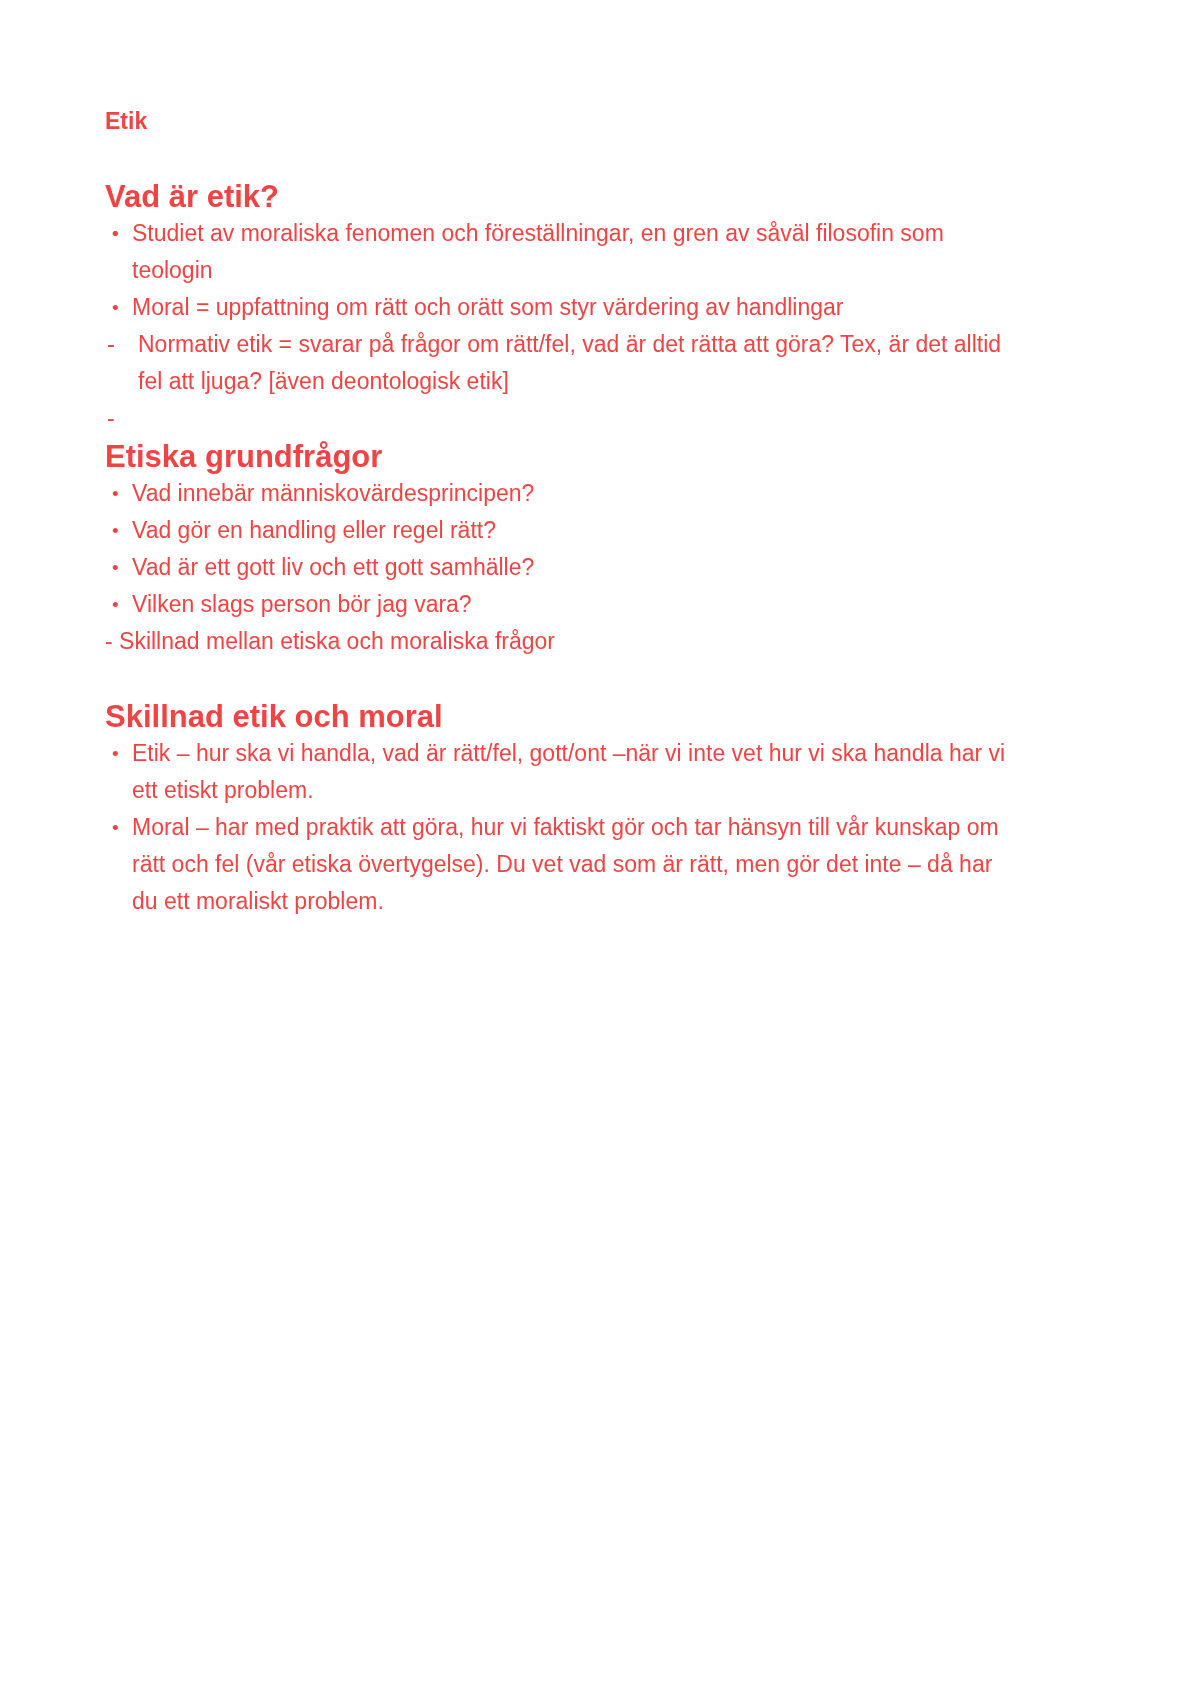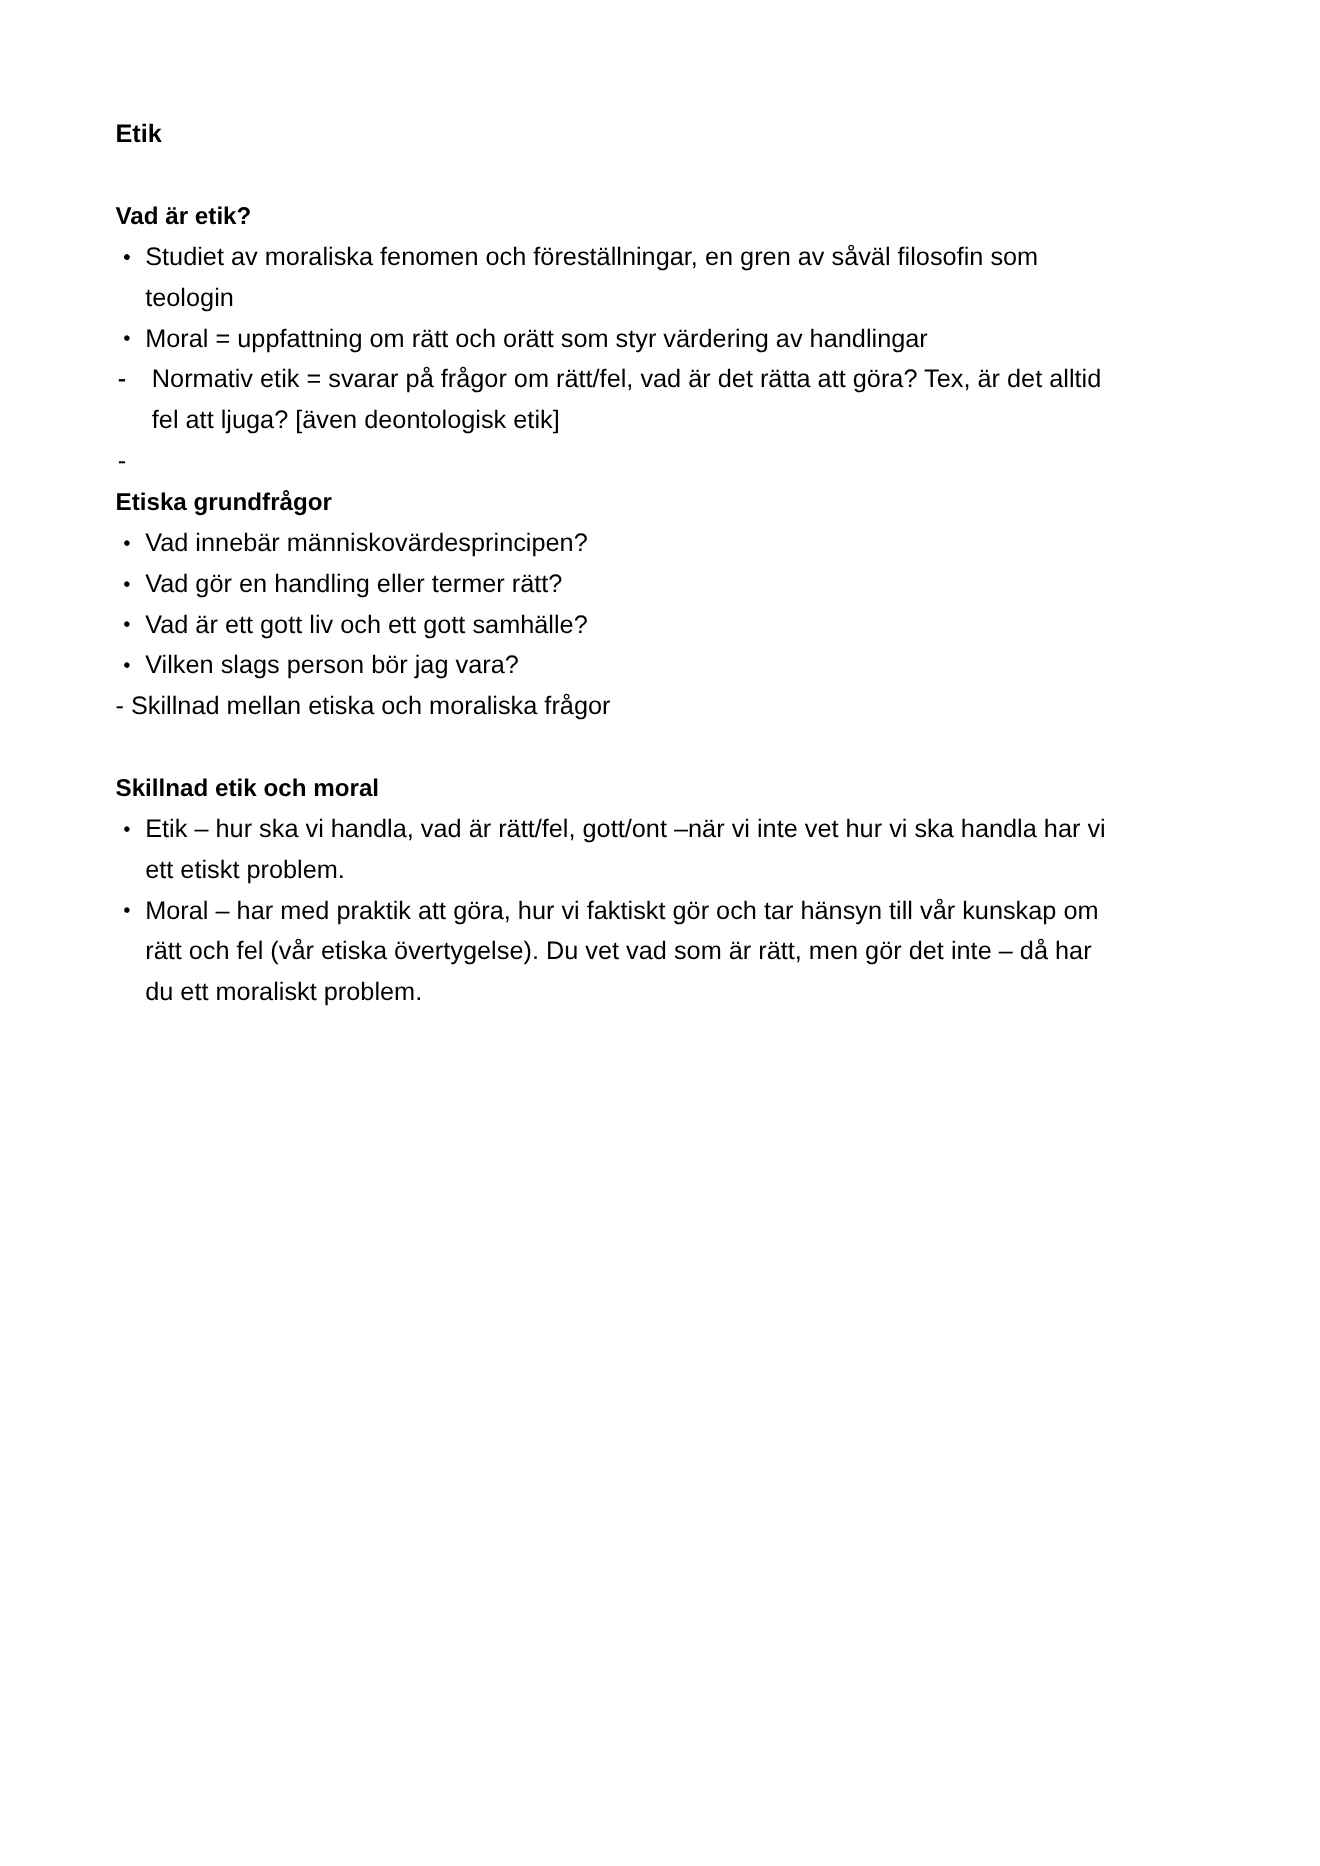--- a/index.html
+++ b/index.html
@@ -5,35 +5,35 @@
   html, body {
     margin: 0;
     padding: 0;
     background: #ffffff;
   }
   .page {
     width: 1200px;
     height: 1696px;
     box-sizing: border-box;
     background: #ffffff;
-    color: #000000;
+    color: #ef4444;
     font-family: "Liberation Sans", "DejaVu Sans", sans-serif;
     font-size: 23px;
     line-height: 37px;
     padding: 103px 64px 60px 105px;
     overflow: hidden;
   }
   h1.doc-title {
     font-size: 23px;
     line-height: 37px;
     font-weight: bold;
     margin: 0 0 18px 0;
   }
   h2.sec-heading {
-    font-size: 22px;
+    font-size: 31px;
     line-height: 37px;
     font-weight: bold;
     margin: 38px 0 0 0;
   }
   h2.sec-heading .normal {
     font-weight: normal;
   }
   ul.blist, ul.dlist {
     list-style: none;
     margin: 0;
@@ -116,21 +116,21 @@
   </ul>
 
   <h2 class="sec-heading">Etiska grundfrågor</h2>
   <ul class="blist">
     <li>
       <span class="marker">•</span>
       <span class="txt">Vad innebär människovärdesprincipen?</span>
     </li>
     <li>
       <span class="marker">•</span>
-      <span class="txt">Vad gör en handling eller termer rätt?</span>
+      <span class="txt">Vad gör en handling eller regel rätt?</span>
     </li>
     <li>
       <span class="marker">•</span>
       <span class="txt">Vad är ett gott liv och ett gott samhälle?</span>
     </li>
     <li>
       <span class="marker">•</span>
       <span class="txt">Vilken slags person bör jag vara?</span>
     </li>
   </ul>

